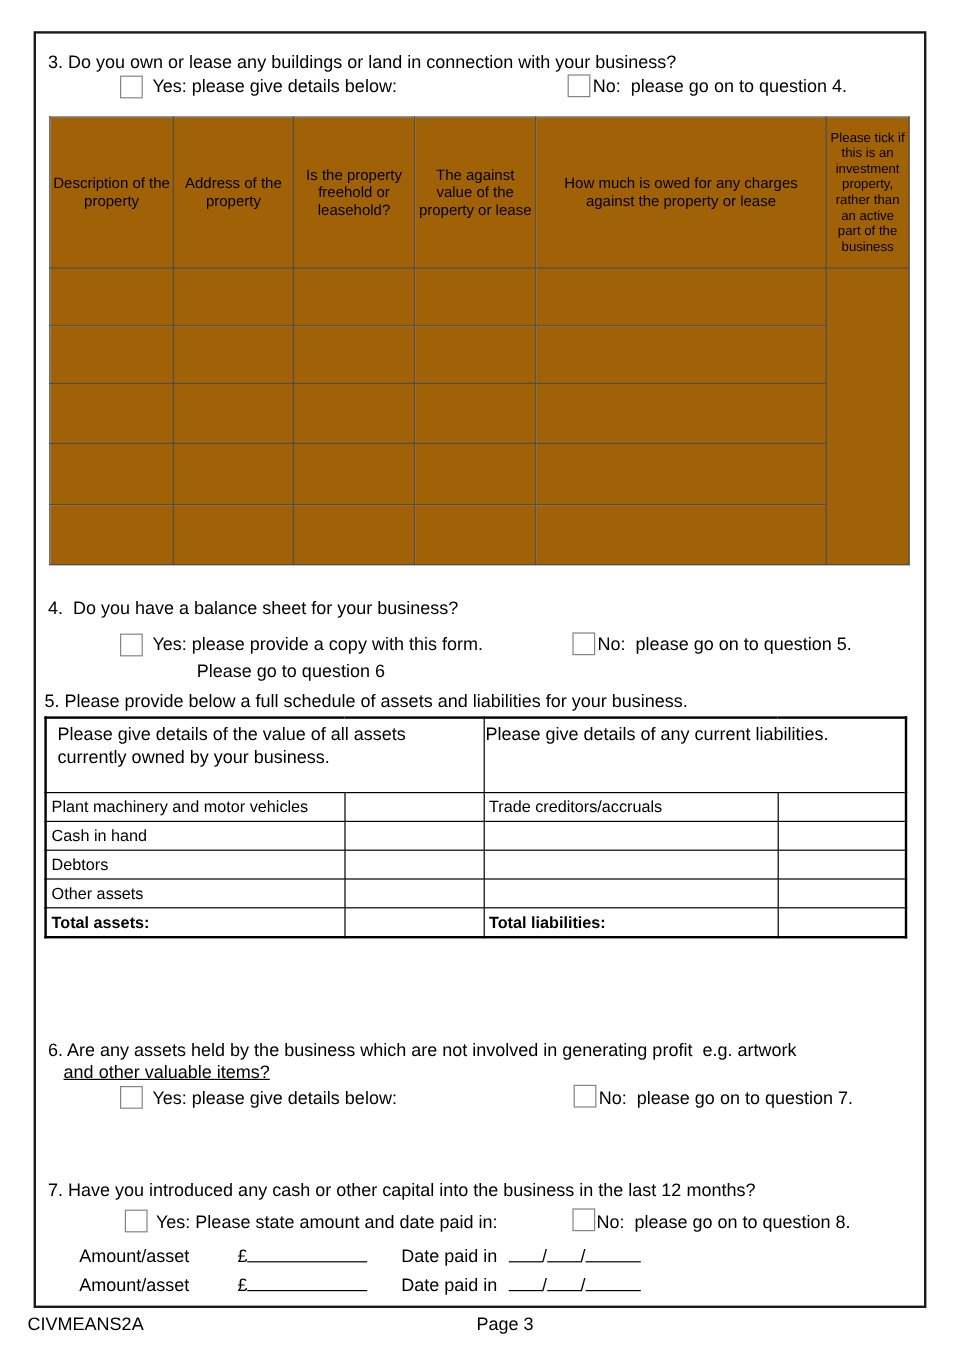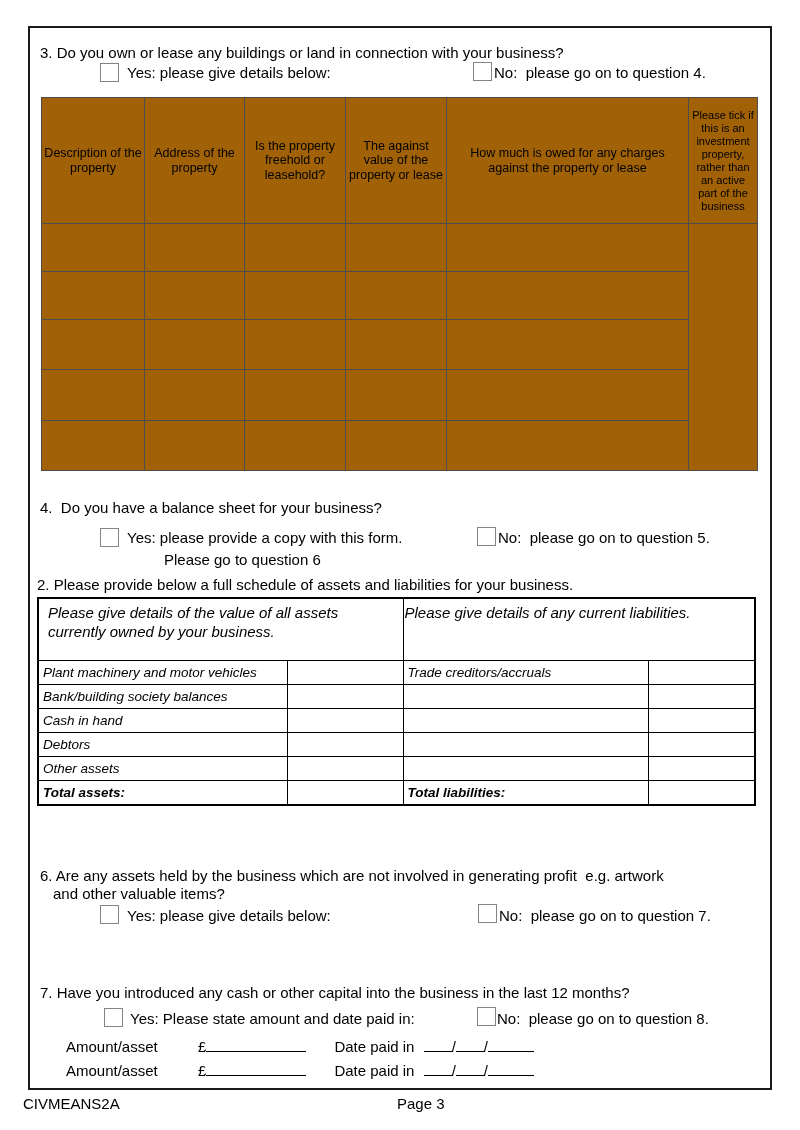--- a/index.html
+++ b/index.html
@@ -27,21 +27,21 @@
   .prop-table td, .prop-table th {
     border:1px solid #4d4d4d; padding:2px; vertical-align:middle;
     font-weight:normal; background:#a16207;margin-left:28px;
   }
   .prop-table th { font-size:12.5px; line-height:14.5px; text-align:center; }
   .prop-table th.small { font-size:11px; line-height:13px; padding:2px 1px; }
   .prop-table .hrow { height:126px; }
   .prop-table .brow { height:48px; }
 
   
-  .al-table { position:absolute; left:37px; top:597px; width:593px; border:2px solid #000;font-style:italic; }
+  .al-table { position:absolute; left:37px; top:597px; width:593px; border:2px solid #000; }
   .al-table td, .al-table th { border:1px solid #000; background:#fff; vertical-align:middle; }
   .al-table th {
     font-weight:normal; font-size:15px; line-height:19px; text-align:left;
     vertical-align:top; padding-top:4px; height:56px;
   }
   .al-table th .blk { display:block; }
   .al-table th.assets-h .blk { padding-left:8px; max-width:300px; }
   .al-table th.liab-h .blk { max-width:300px; }
   .al-table td { height:23px; font-size:13.5px; padding:0 4px; }
   .al-table tr.bold-row td { font-weight:bold; }
@@ -122,21 +122,21 @@
 
   <div class="abs h15 t" style="left:40px; top:499px;">4.  Do you have a balance sheet for your business?</div>
 
   <span class="cb" style="left:100px; top:528px;"></span>
   <div class="abs h15 t" style="left:127px; top:529px;">Yes: please provide a copy with this form.</div>
   <div class="abs h15 t" style="left:164px; top:551px;">Please go to question 6</div>
 
   <span class="cb" style="left:477px; top:527px;"></span>
   <div class="abs h15 t" style="left:498px; top:529px;">No:  please go on to question 5.</div>
 
-  <div class="abs h15 t" style="left:37px; top:576px;">2. Please provide below a full schedule of assets and liabilities for your business.</div>
+  <div class="abs h15 t" style="left:37px; top:576px;">5. Please provide below a full schedule of assets and liabilities for your business.</div>
 
   <table class="al-table">
     <colgroup>
       <col style="width:249px">
         <col style="width:116px">
         <col style="width:245px">
         <col style="width:107px">
     </colgroup>
     <tbody>
         <tr>
@@ -147,26 +147,20 @@
         <span class="blk tw">Please give details of any current liabilities.</span>
       </th>
     </tr>
     <tr>
       <td>Plant machinery and motor vehicles</td>
       <td></td>
       <td>Trade creditors/accruals</td>
       <td></td>
     </tr>
     <tr>
-      <td>Bank/building society balances</td>
-      <td></td>
-      <td></td>
-      <td></td>
-    </tr>
-    <tr>
       <td>Cash in hand</td>
       <td></td>
       <td></td>
       <td></td>
     </tr>
     <tr>
       <td>Debtors</td>
       <td></td>
       <td></td>
       <td></td>
@@ -180,21 +174,21 @@
     <tr class="bold-row">
       <td>Total assets:</td>
       <td></td>
       <td>Total liabilities:</td>
       <td></td>
     </tr>
   </tbody>
     </table>
 
   <div class="abs h15 t" style="left:40px; top:867px;">6. Are any assets held by the business which are not involved in generating profit  e.g. artwork</div>
-  <div class="abs h15 t" style="left:53px; top:885px;">and other valuable items?</div>
+  <div class="abs h15 t" style="left:53px; top:885px;text-decoration:underline;">and other valuable items?</div>
 
   <span class="cb" style="left:100px; top:905px;"></span>
   <div class="abs h15 t" style="left:127px; top:907px;">Yes: please give details below:</div>
 
   <span class="cb" style="left:478px; top:904px;"></span>
   <div class="abs h15 t" style="left:499px; top:907px;">No:  please go on to question 7.</div>
 
   <div class="abs h15 t" style="left:40px; top:984px;">7. Have you introduced any cash or other capital into the business in the last 12 months?</div>
 
   <span class="cb" style="left:104px; top:1008px;"></span>

